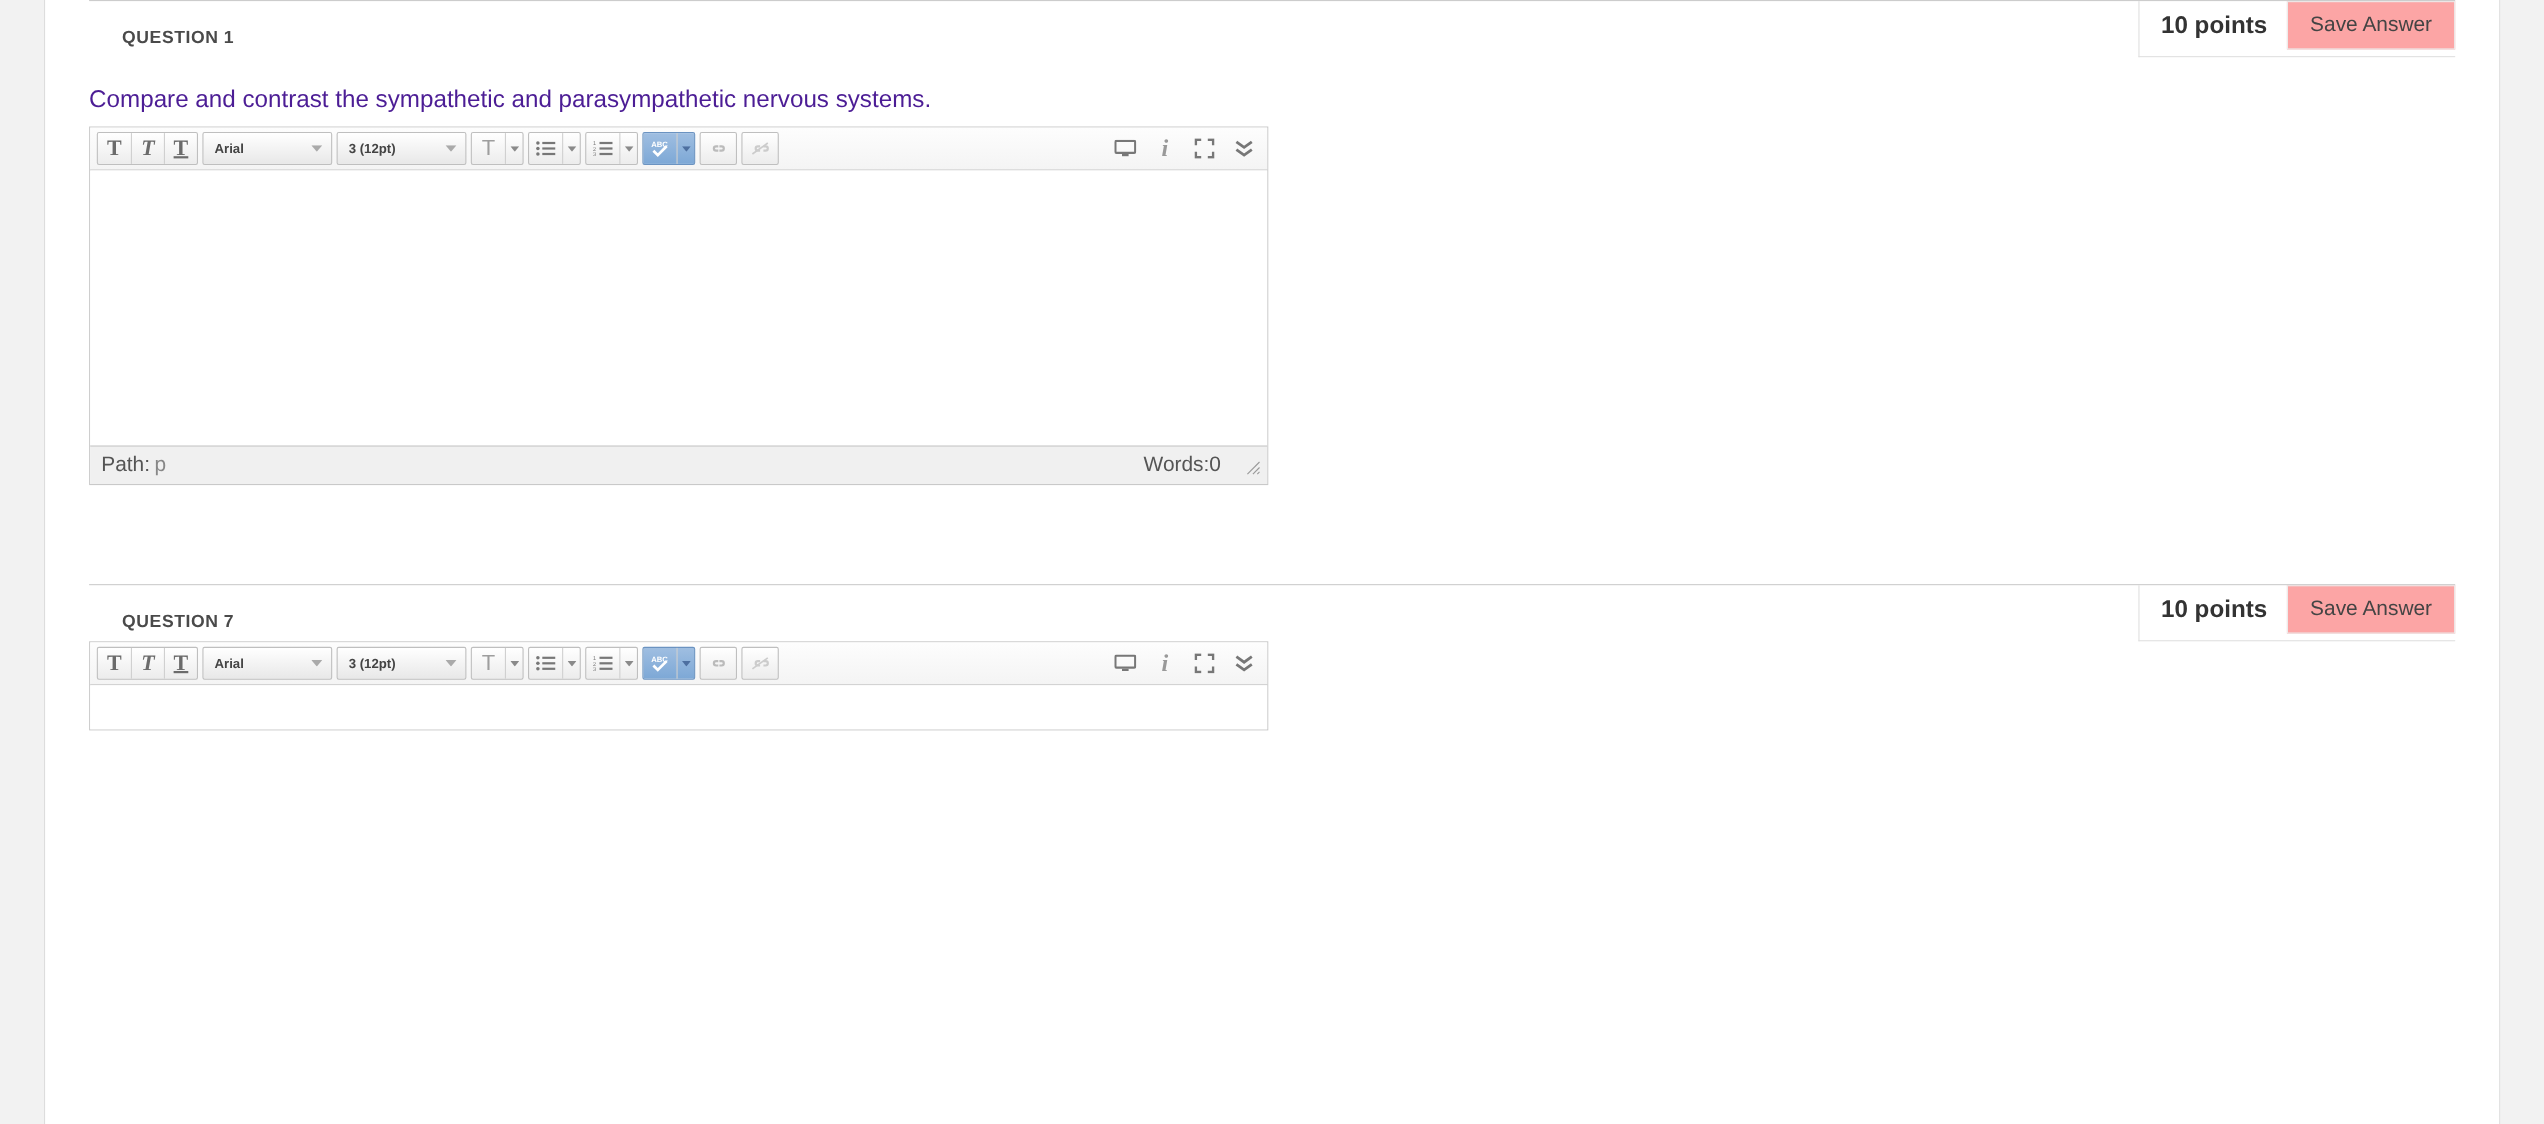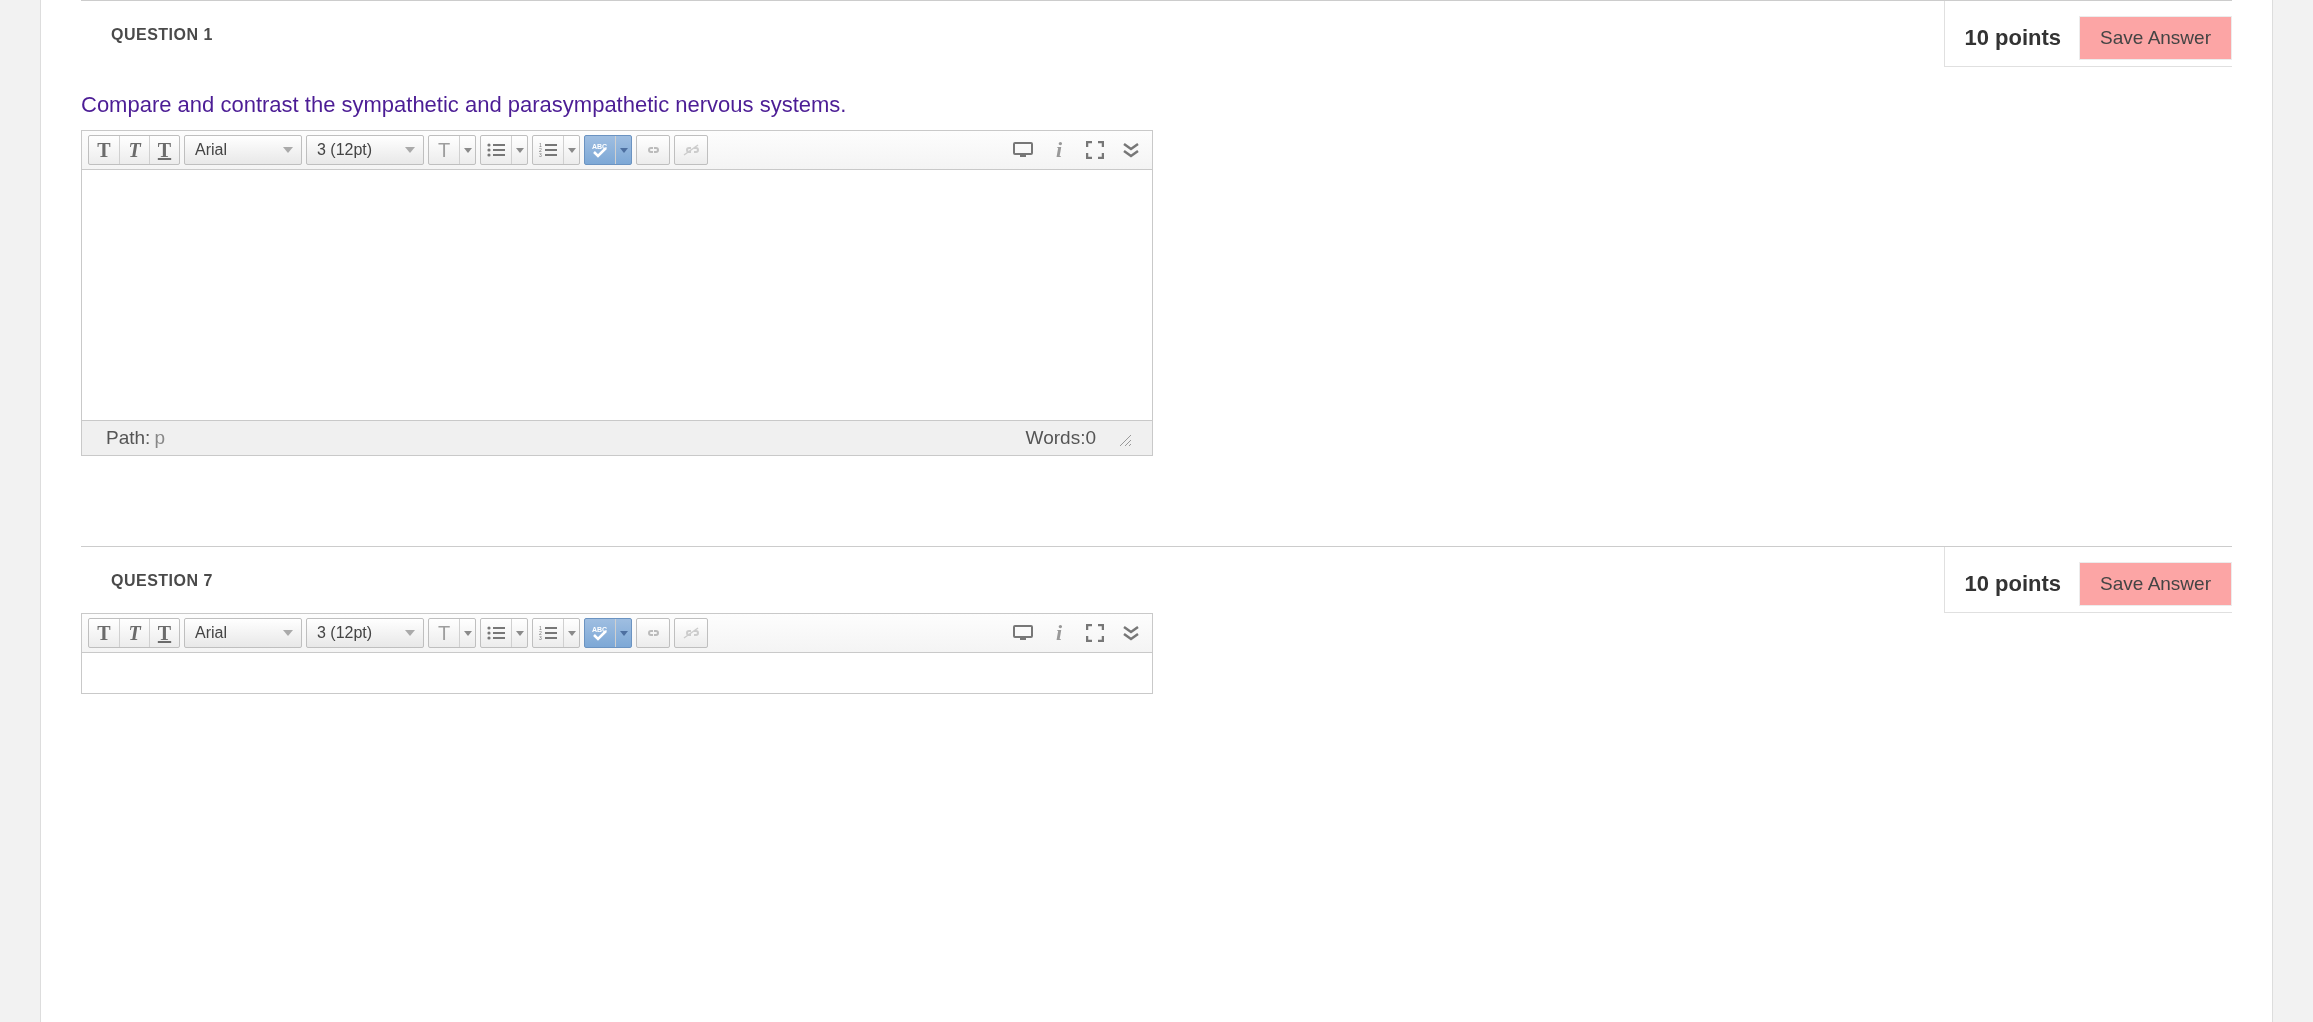--- a/index.html
+++ b/index.html
@@ -2,44 +2,44 @@
 <html><head>
 <meta charset="utf-8">
 <style>
 *{box-sizing:border-box;margin:0;padding:0}
 body{background:#f2f2f2;font-family:"Helvetica Neue",Helvetica,Arial,sans-serif;color:#333;font-size:20px}
 .page{background:#fff;border-left:1px solid #ddd;border-right:1px solid #ddd;margin:0 40px;min-height:100vh}
 .q-sep-top{border-top:1px solid #ccc;margin:0 40px}
 .q-block{padding:0 40px 40px 40px}
 .q-hdr{display:flex;justify-content:space-between;align-items:flex-start;padding-top:25px}
 .q-title{font-weight:700;font-size:16px;color:#4a4a4a;letter-spacing:.5px;padding-left:30px}
-.q-meta{display:flex;align-items:center;gap:18px;border:1px solid #e0e0e0;border-top:none;border-right:none;padding:15px 0 6px 20px;margin-top:-25px}
+.q-meta{display:flex;align-items:center;gap:18px;border:1px solid #e0e0e0;border-top:none;border-right:none;padding:0 0 6px 20px;margin-top:-25px}
 .q-points{font-size:22px;font-weight:700;color:#333;white-space:nowrap}
 .save-btn{background:#fca5a5;border:1px solid #ececec;color:#444;font-size:19px;padding:10px 20px;cursor:pointer}
 .q-prompt{font-size:22px;color:#4c1d95;margin:25px 0 12px 0}
 .editor{border:1px solid #c9c9c9;background:#fff;width:1072px}
 .toolbar{display:flex;align-items:center;background:linear-gradient(#fdfdfd,#f4f4f4);border-bottom:1px solid #c9c9c9;padding:4px 6px;gap:4px}
 .tb-right{margin-left:auto;display:flex;align-items:center;gap:6px}
 .grp{display:flex;align-items:center;border:1px solid #bfbfbf;border-radius:2px;background:linear-gradient(#fff,#ececec);height:30px}
 .grp .btn{width:30px;height:28px;display:flex;align-items:center;justify-content:center;cursor:pointer;color:#555}
 .grp .btn+.btn{border-left:1px solid #d0d0d0}
 .btn .T{font-family:"Times New Roman",serif;font-weight:700;font-size:20px;color:#6b6b6b}
 .btn .Ti{font-family:"Times New Roman",serif;font-weight:700;font-style:italic;font-size:20px;color:#6b6b6b}
 .btn .Tu{font-family:"Times New Roman",serif;font-weight:700;text-decoration:underline;font-size:20px;color:#6b6b6b}
 .dd-sel{display:flex;align-items:center;border:1px solid #bfbfbf;border-radius:2px;background:linear-gradient(#fff,#e8e8e8);height:30px;padding:0 4px 0 10px;cursor:pointer;min-width:118px}
-.dd-sel span{font-size:16px;font-weight:400;color:#444}
+.dd-sel span{font-size:12px;font-weight:700;color:#444}
 .dd-car{width:18px;height:18px;margin-left:auto;display:flex;align-items:center;justify-content:center}
 .ico-btn{width:34px;height:30px;display:flex;align-items:center;justify-content:center;border:1px solid #bfbfbf;border-radius:2px;background:linear-gradient(#fff,#ececec);cursor:pointer;color:#5c5c5c}
 .ico-btn2{display:flex;align-items:center;border:1px solid #bfbfbf;border-radius:2px;background:linear-gradient(#fff,#ececec);height:30px}
 .ico-btn2 .main{width:30px;height:28px;display:flex;align-items:center;justify-content:center;color:#5c5c5c;cursor:pointer}
 .ico-btn2 .car{width:16px;height:28px;display:flex;align-items:center;justify-content:center;border-left:1px solid #d0d0d0;cursor:pointer}
 .spell{background:linear-gradient(#9fbee1,#7da8d6);border-color:#6b93c1}
 .plain{width:30px;height:30px;display:flex;align-items:center;justify-content:center;cursor:pointer;color:#888}
 .editor-body{height:250px;background:#fff}
-.editor-foot{display:flex;justify-content:space-between;align-items:center;background:#f0f0f0;border-top:1px solid #c9c9c9;padding:6px 24px;font-size:19px;color:#555}
+.editor-foot{display:flex;justify-content:space-between;align-items:center;background:#f0f0f0;border-top:1px solid #c9c9c9;padding:6px 10px;font-size:19px;color:#555}
 .editor-foot .path{display:flex;gap:4px}
 .editor-foot .path .lbl{color:#555}
 .editor-foot .path .val{color:#888}
 .editor-foot .words{margin-left:auto;padding-right:18px}
 .resize{position:relative;width:14px;height:14px}
 .resize svg{position:absolute;right:-4px;bottom:-2px}
 .bottom-gap{height:50px}
 svg{display:block}
 </style>
 </head>

